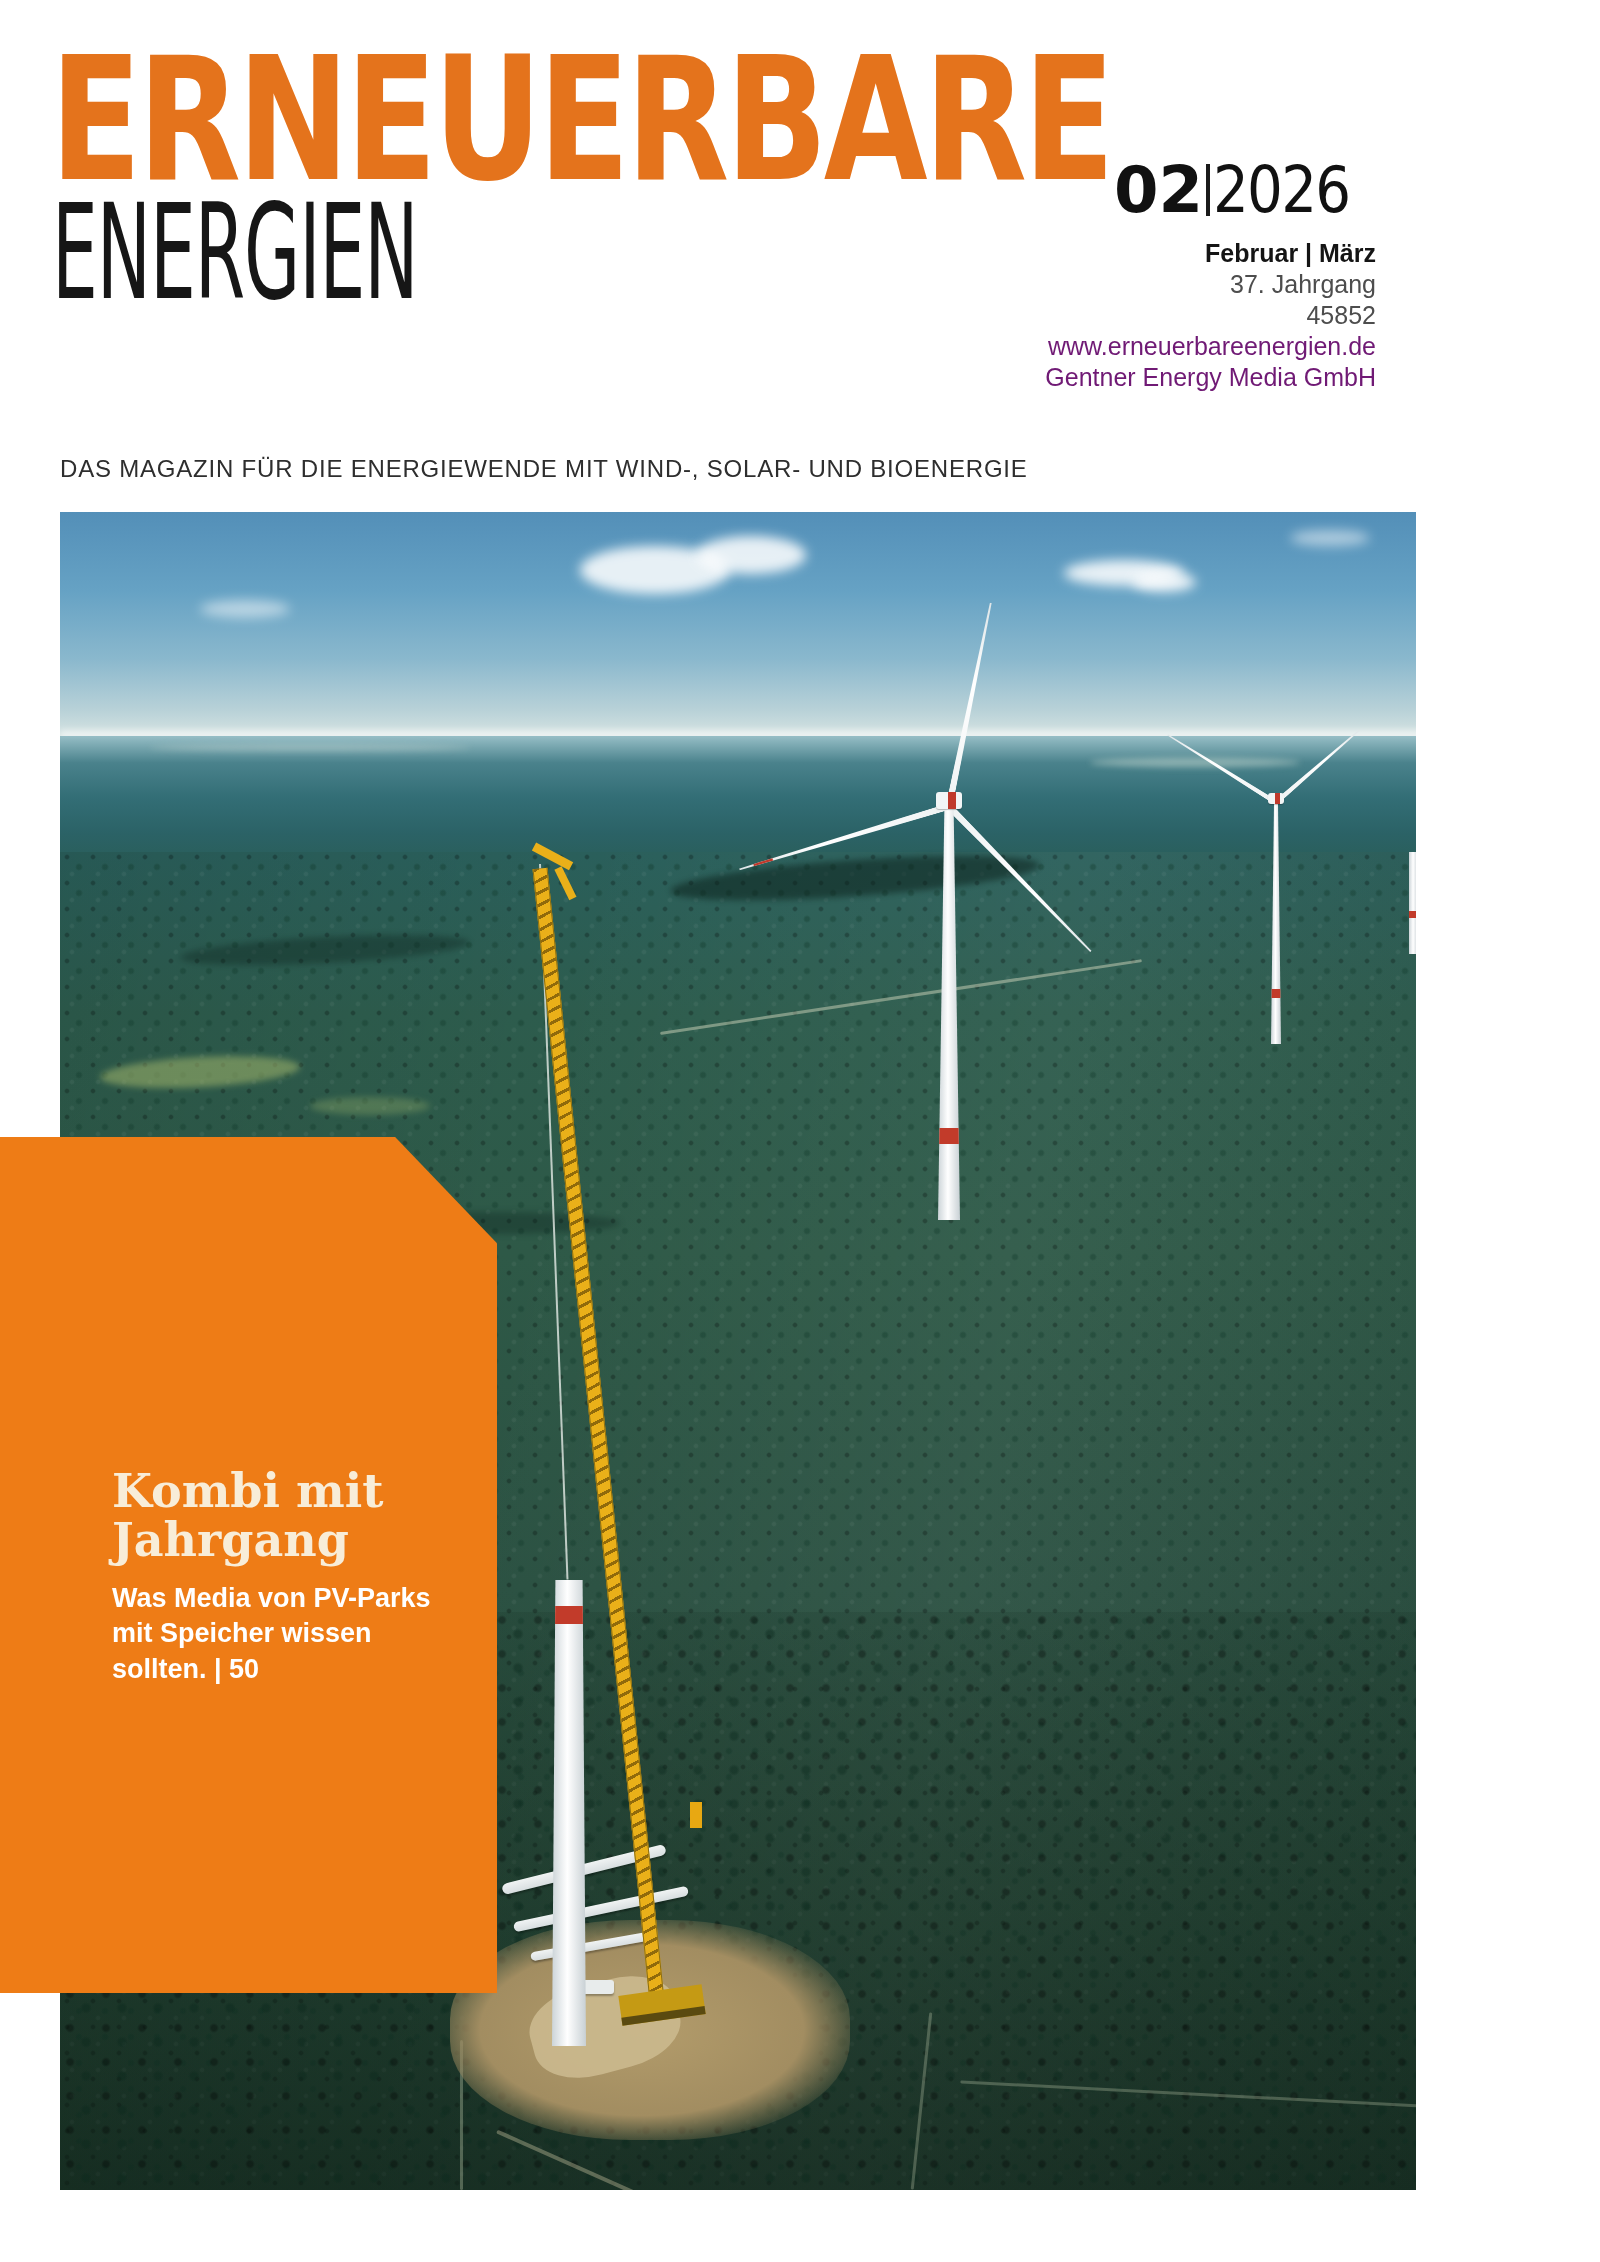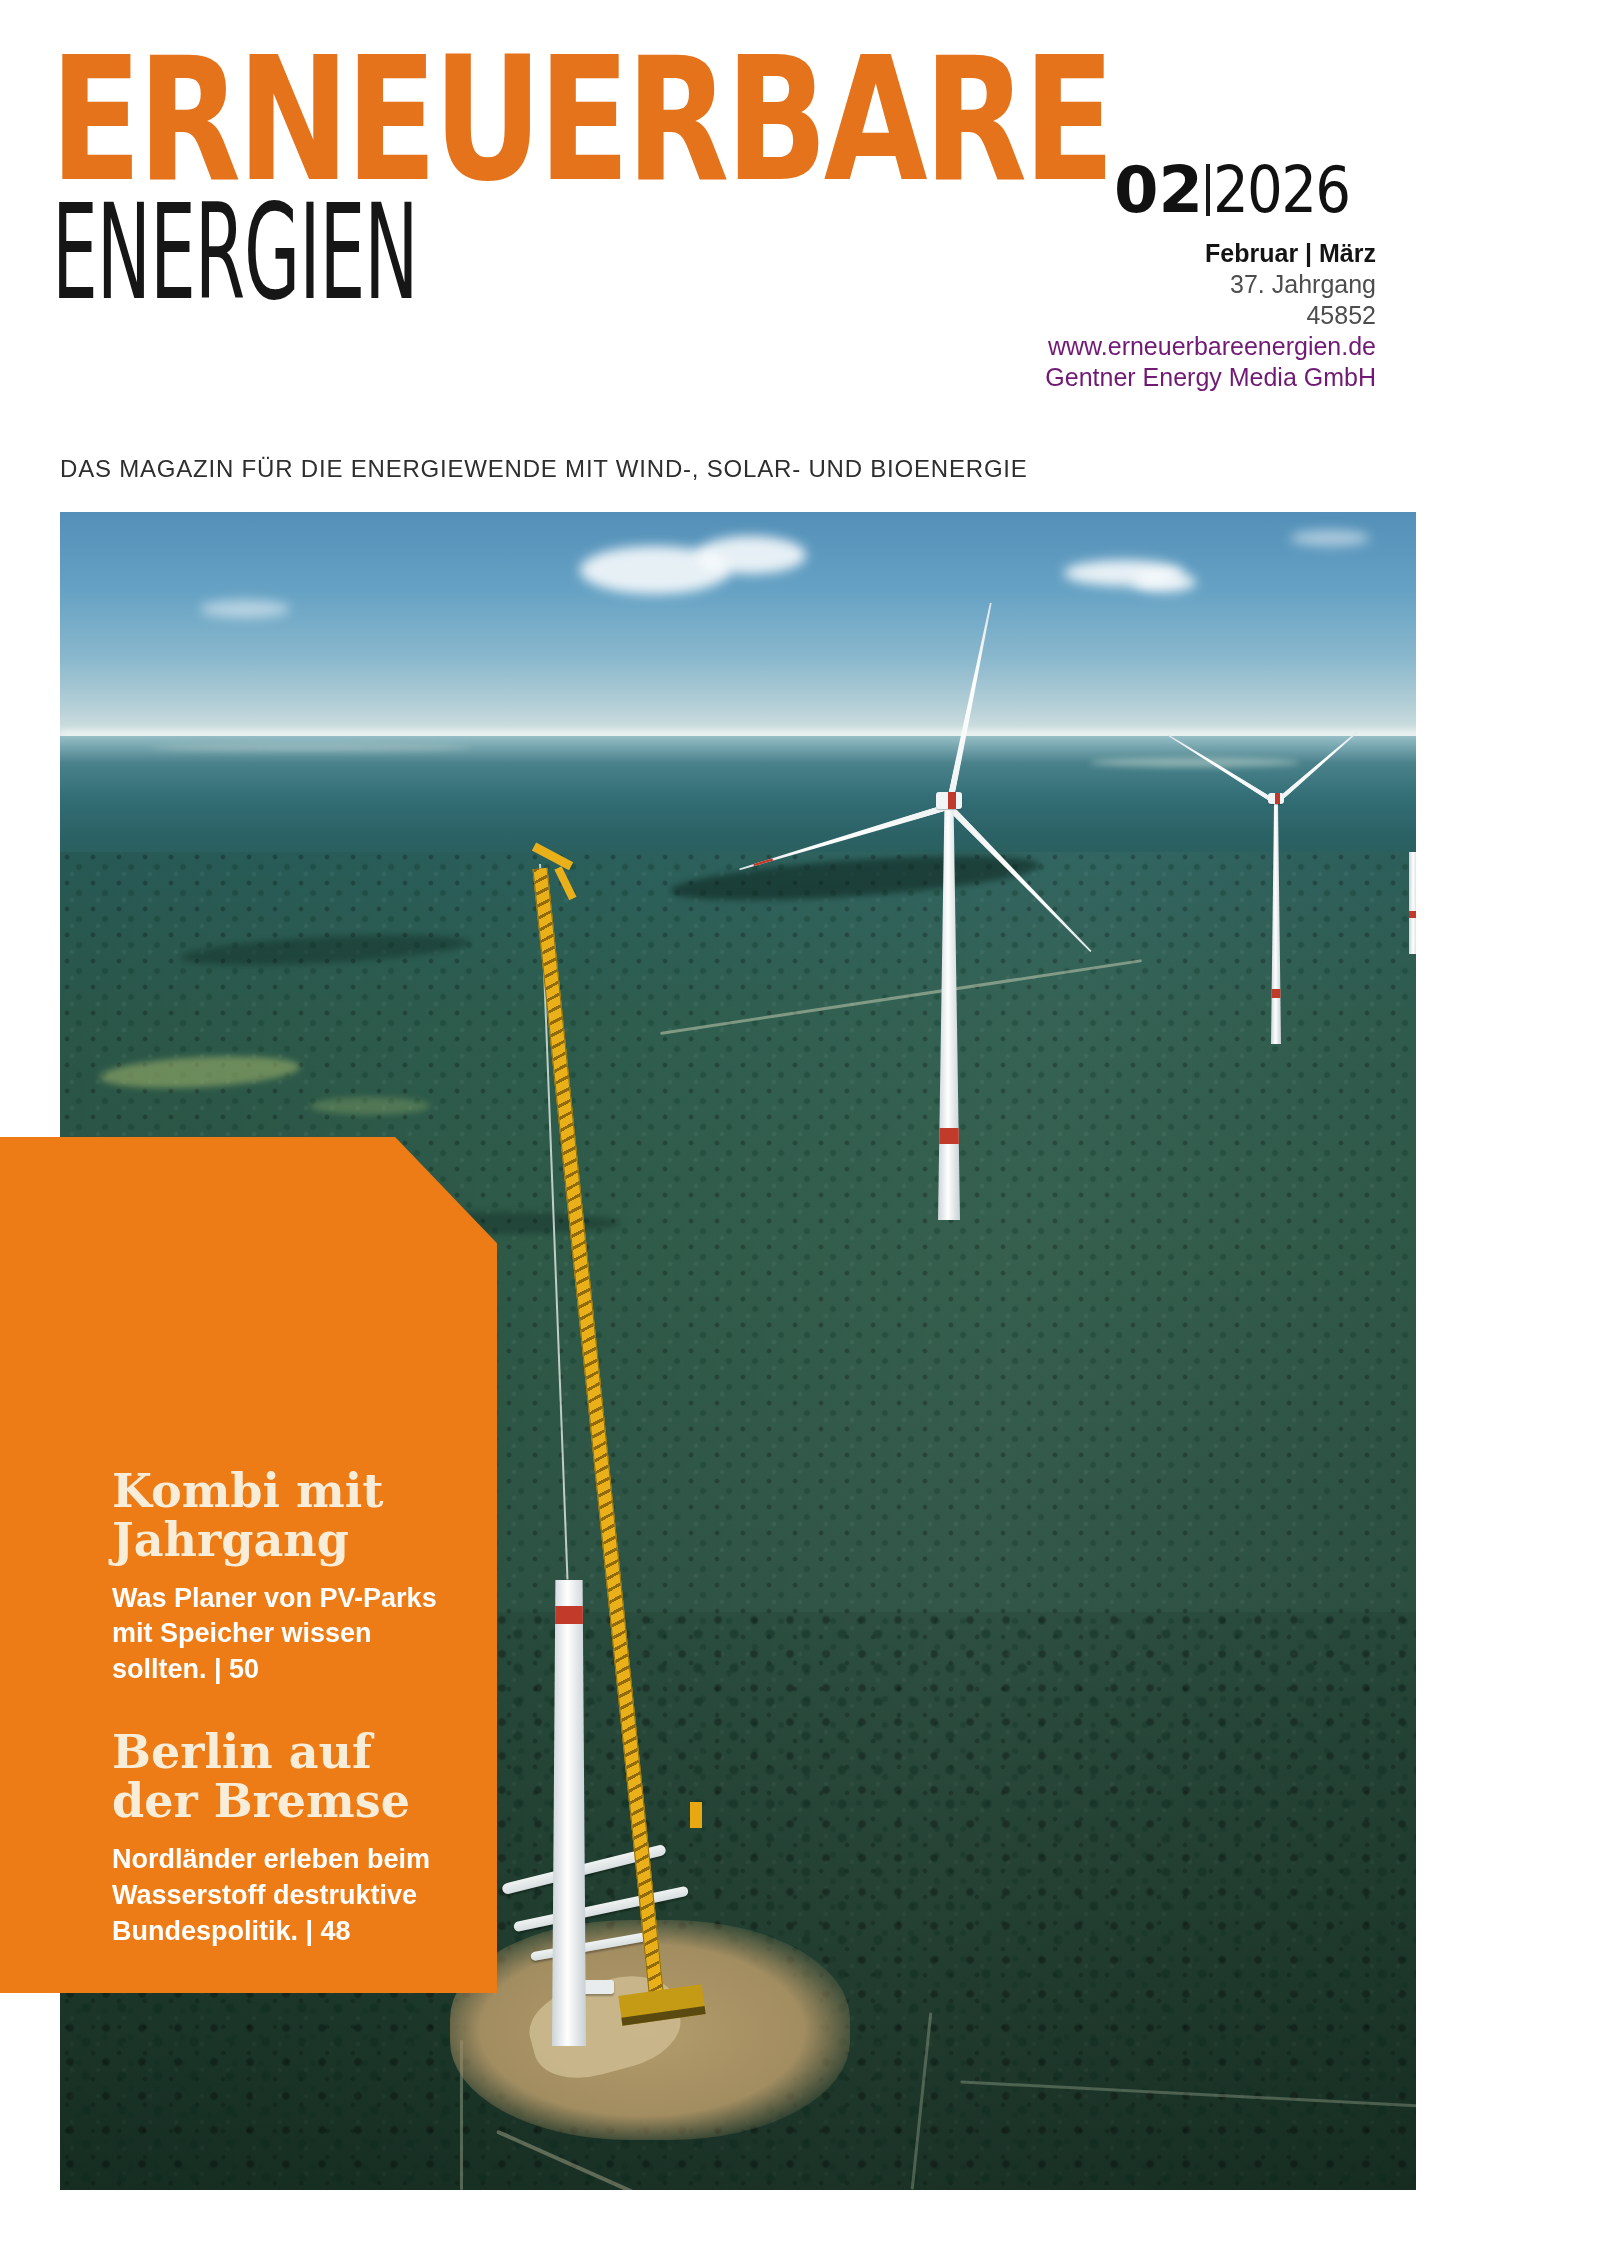--- a/index.html
+++ b/index.html
@@ -237,31 +237,20 @@
     </div>
   </div>
 
   <div class="teaser-box">
     <div class="teaser">
       <div class="teaser-title">
         <div>Kombi mit</div>
         <div>Jahrgang</div>
       </div>
       <div class="teaser-body">
-        <div>Was Planer von PV-Parks</div>
+        <div>Was Media von PV-Parks</div>
         <div>mit Speicher wissen</div>
         <div>sollten. | 50</div>
       </div>
     </div>
-    <div class="teaser">
-      <div class="teaser-title">
-        <div>Berlin auf</div>
-        <div>der Bremse</div>
-      </div>
-      <div class="teaser-body">
-        <div>Nordländer erleben beim</div>
-        <div>Wasserstoff destruktive</div>
-        <div>Bundespolitik. | 48</div>
-      </div>
-    </div>
   </div>
 
 </div>
 
 </body></html>

